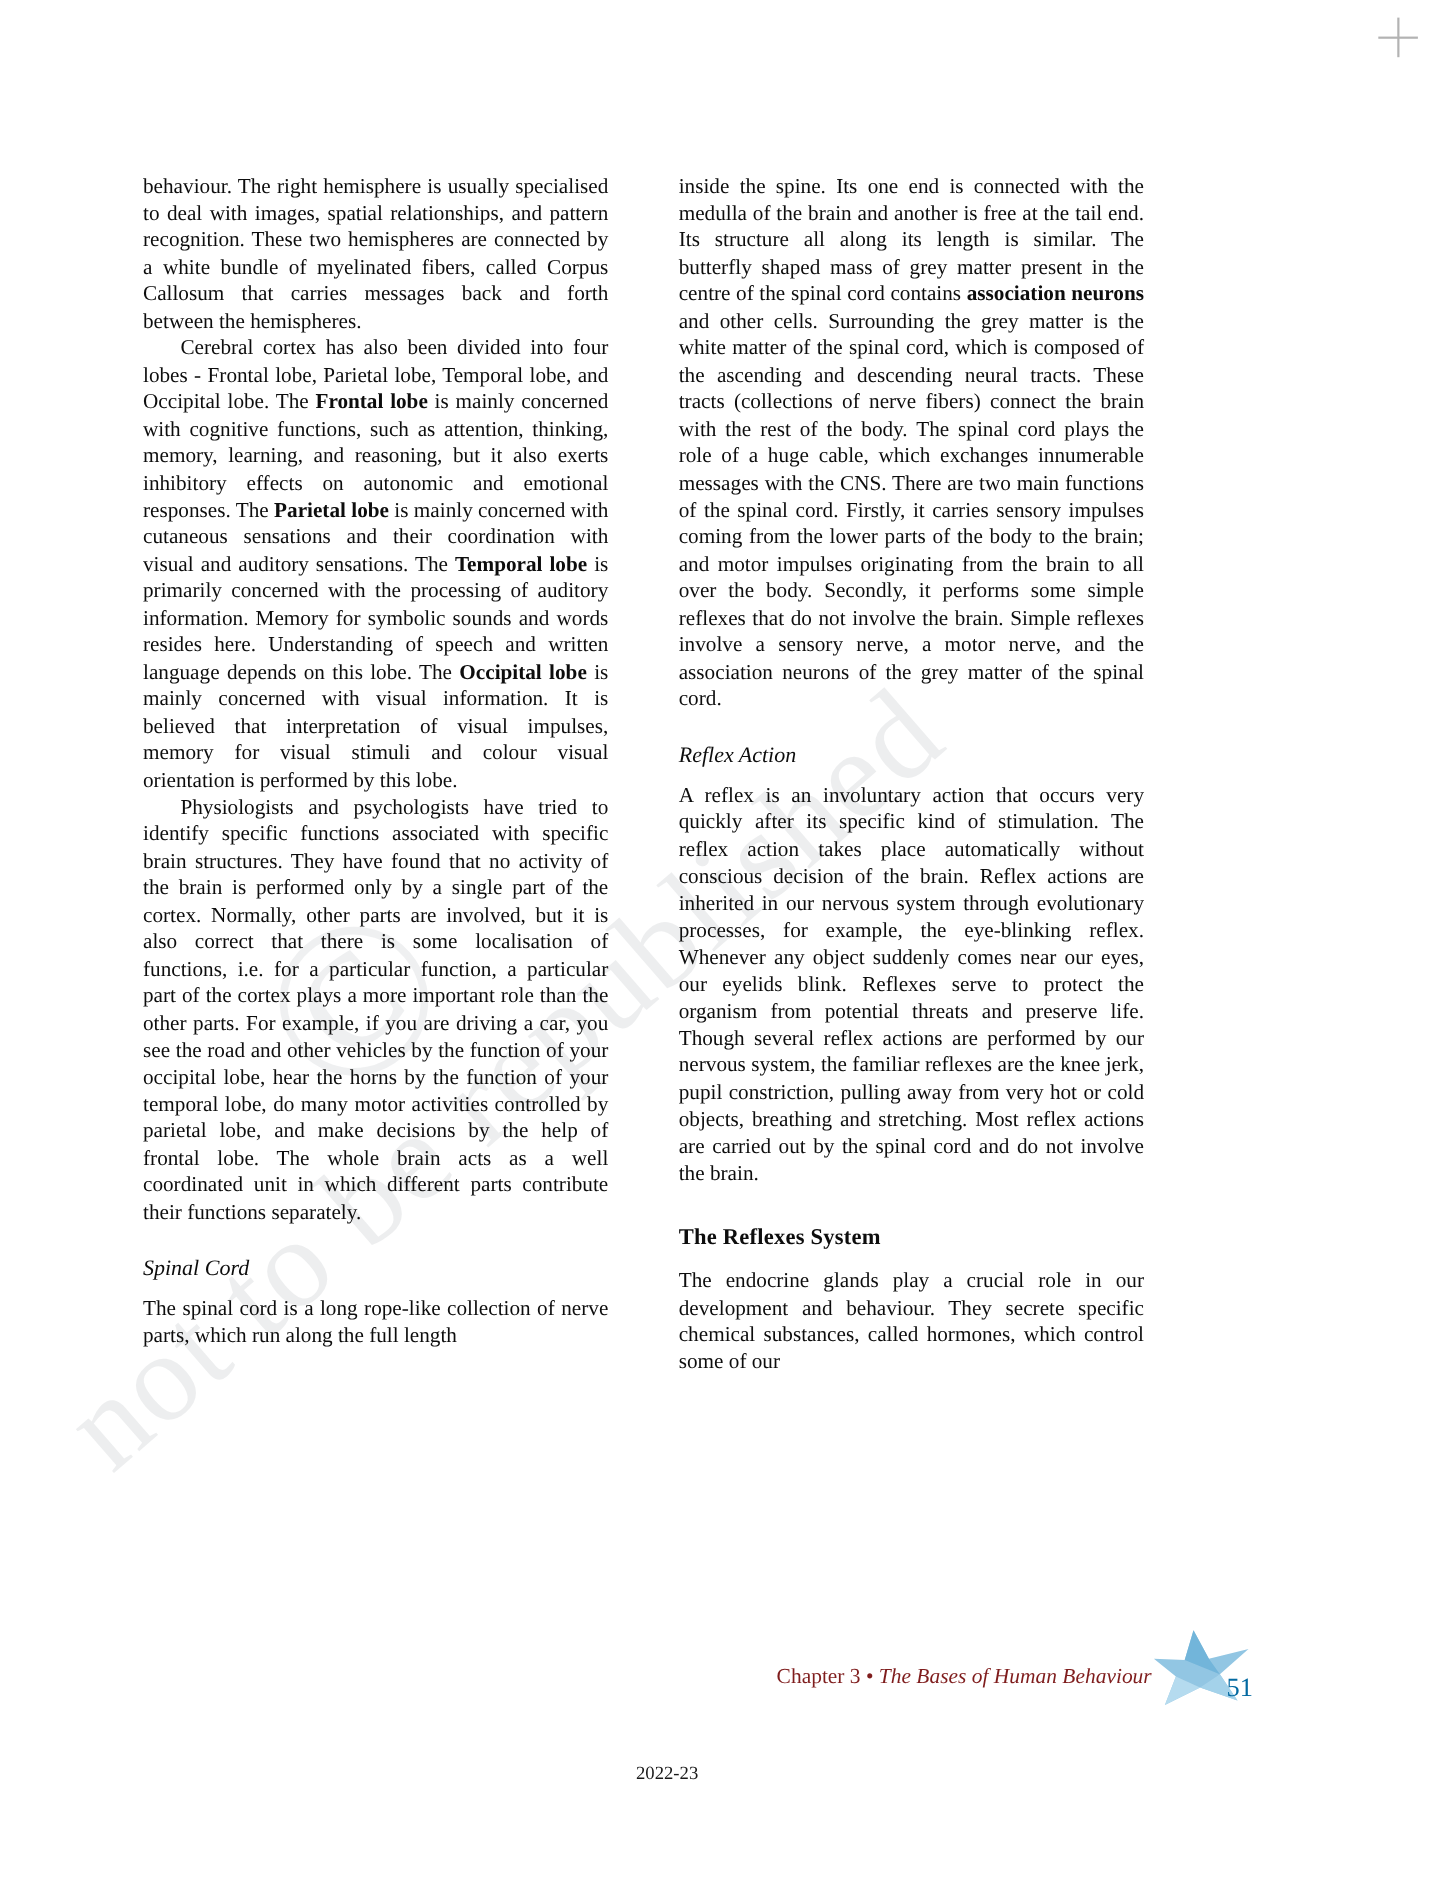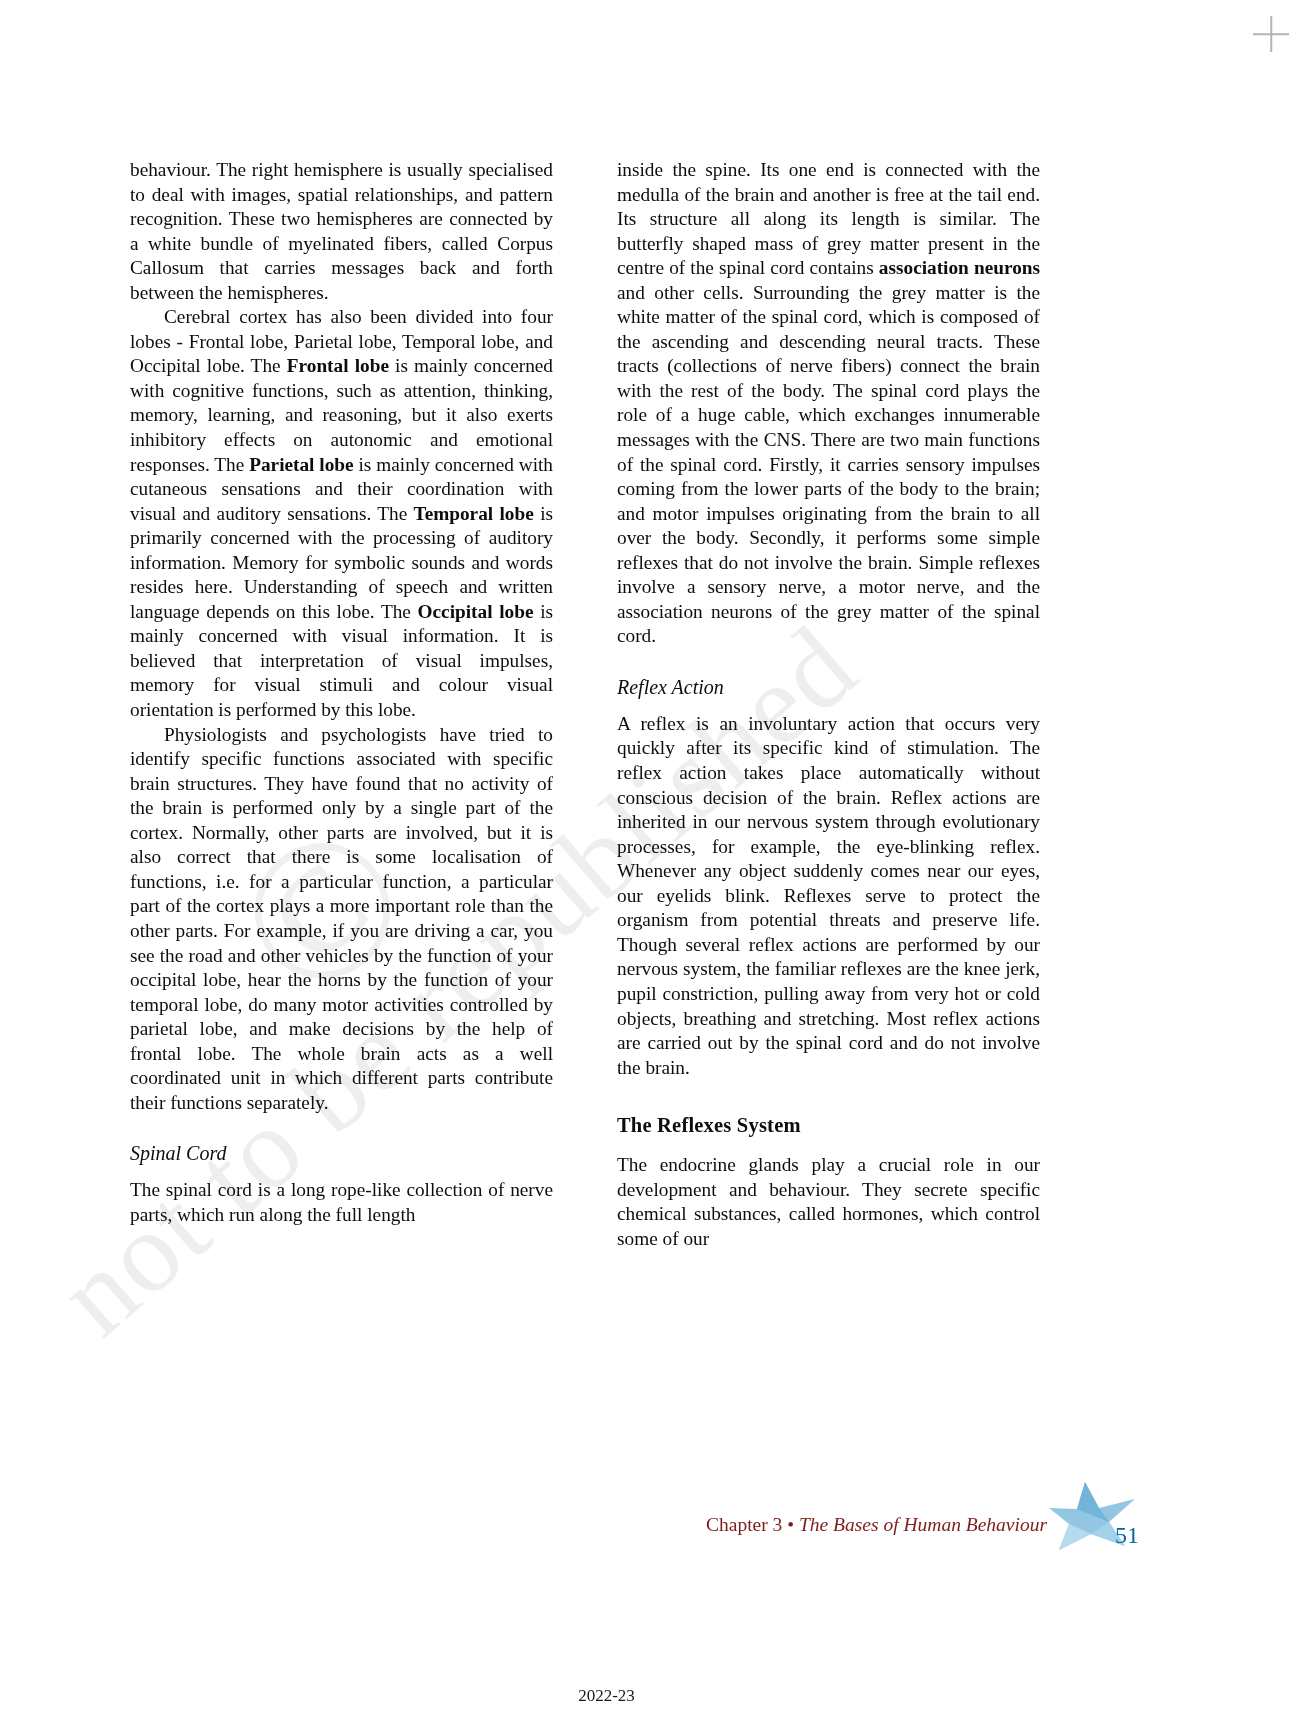--- a/index.html
+++ b/index.html
@@ -173,21 +173,21 @@
     font-size: 24px;
     color: #0369a1;
     font-family: "Liberation Serif", "DejaVu Serif", serif;
     margin-top: 20px;
   }
 
   
   .year-stamp {
     position: absolute;
     left: 0;
-    top: 1686px;
+    top: 1602px;
     width: 1213px;
     text-align: center;
     font-size: 17px;
     color: #1a1a1a;
     z-index: 6;
     font-family: "Liberation Serif", "DejaVu Serif", serif;
   }
 </style>
 </head>
 <body>

